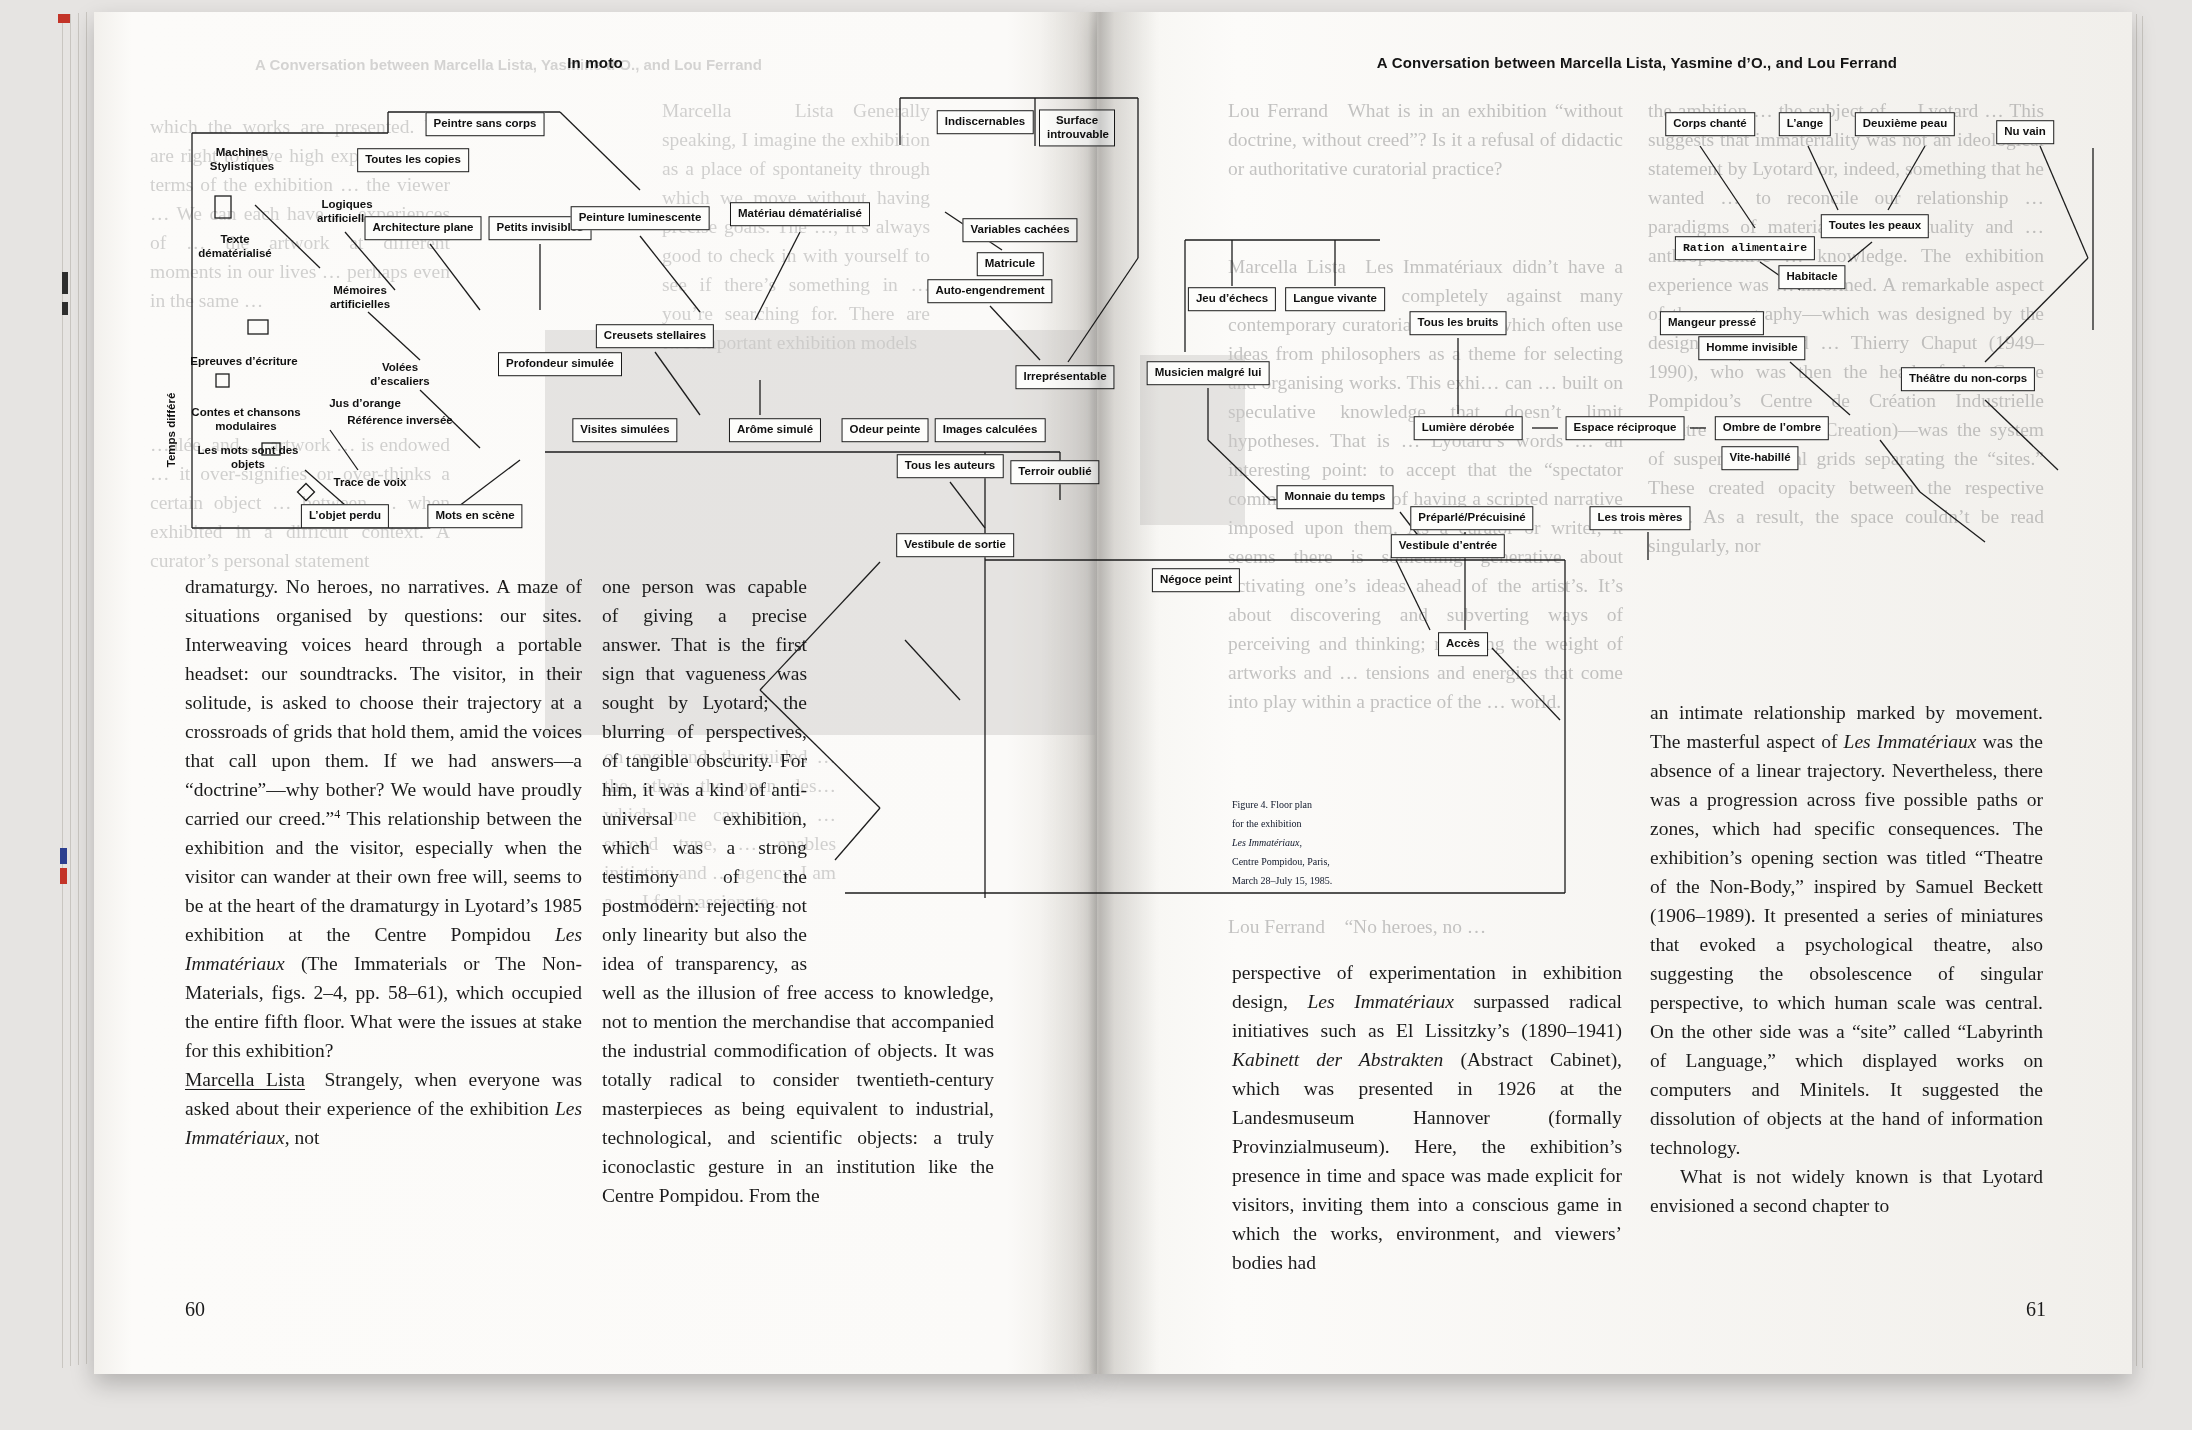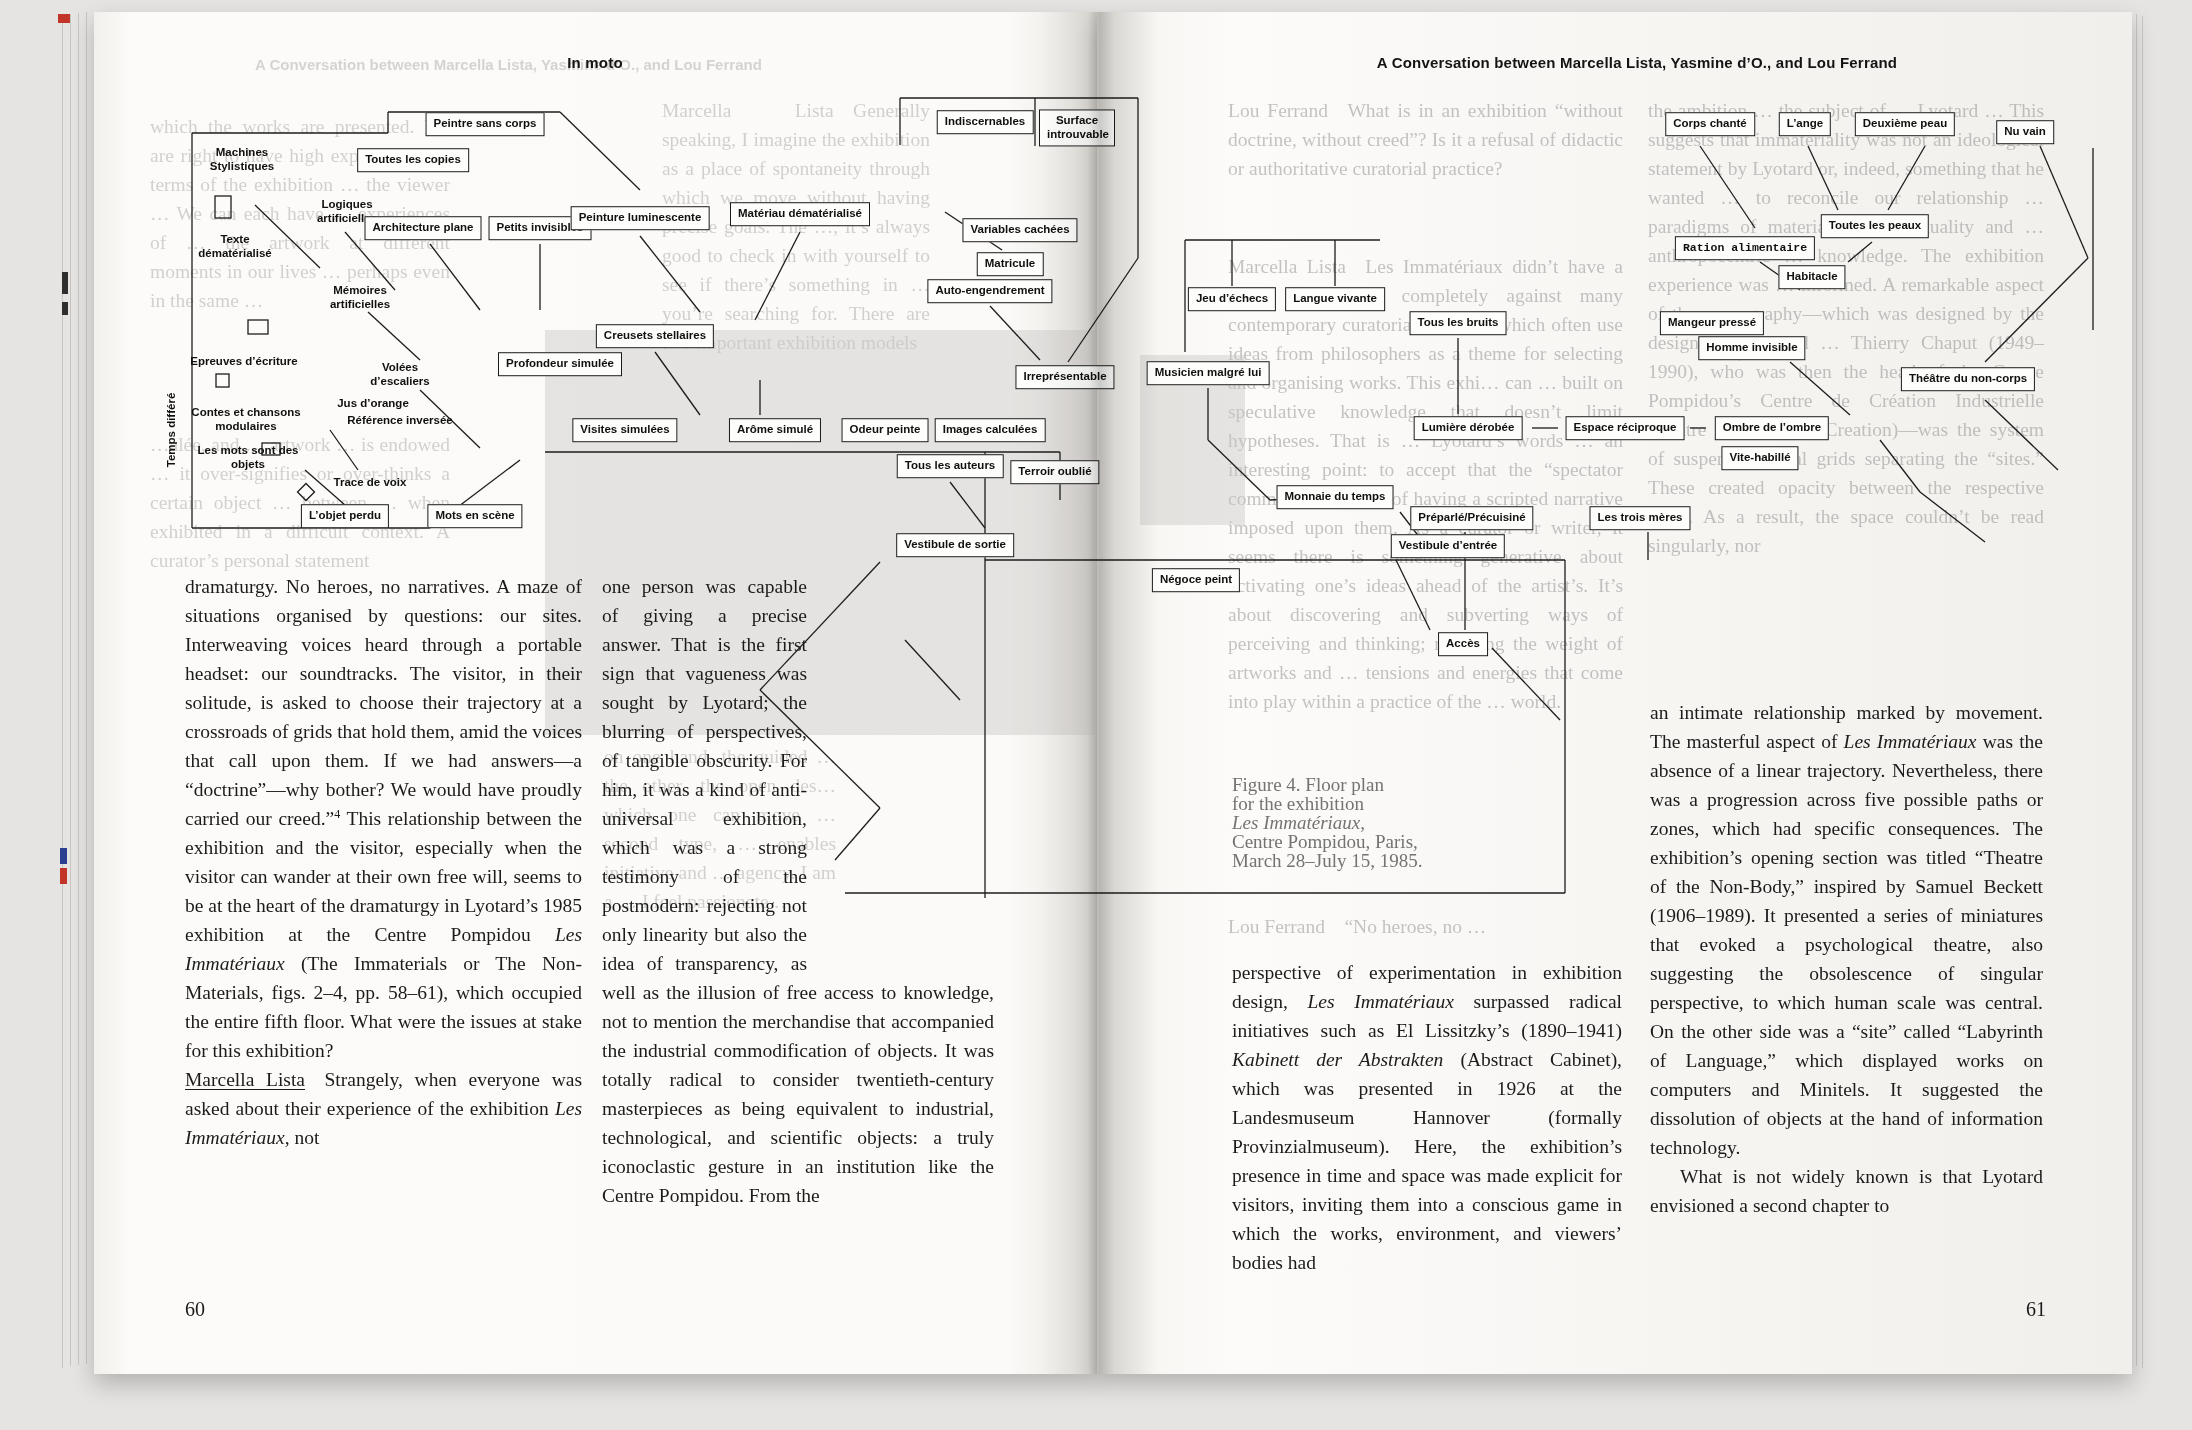--- a/index.html
+++ b/index.html
@@ -62,22 +62,22 @@
   .plan-label {
     position:absolute; transform:translate(-50%,-50%);
     font-family:"Liberation Sans", sans-serif; font-size:11.5px; font-weight:700;
     line-height:1.18; color:#101010; white-space:nowrap; text-align:center;
   }
   .plan-label.boxed { background:#fdfdfb; border:1.2px solid #1a1a1a; padding:4px 7px; }
   .plan-label.wrapped { white-space:normal; }
   .plan-label.vert { transform:translate(-50%,-50%) rotate(-90deg); }
 
   .caption {
-    position:absolute; left:1232px; top:775px; width:220px; z-index:6;
-    font-size:19px; line-height:19px; color:#737373;
+    position:absolute; left:1232px; top:795px; width:220px; z-index:6;
+    font-size:10px; line-height:19px; color:#0f172a;
   }
 
   .col { position:absolute; z-index:7; font-size:19.5px; line-height:29px; text-align:justify; }
   .col p + p { margin-top:0; }
   .col .u { text-decoration:underline; text-underline-offset:3px; }
   .col1 { left:185px; top:572px; width:397px; }
   .col2 { left:602px; top:572px; width:392px; }
   .col3 { left:1232px; top:958px; width:390px; }
   .col4 { left:1650px; top:698px; width:393px; }
   .col .indent { text-indent:30px; }
@@ -209,21 +209,21 @@
       <div class="plan-label boxed" style="left: 985px; top: 122px;">Indiscernables</div>
       <div class="plan-label boxed wrapped" style="left: 1077px; top: 128px; width: 76px;">Surface introuvable</div>
       <div class="plan-label boxed" style="left: 1020px; top: 230px;">Variables cachées</div>
       <div class="plan-label boxed" style="left: 1010px; top: 264px;">Matricule</div>
       <div class="plan-label boxed" style="left: 990px; top: 291px;">Auto-engendrement</div>
       <div class="plan-label wrapped" style="left: 360px; top: 298px; width: 86px;">Mémoires artificielles</div>
       <div class="plan-label boxed" style="left: 655px; top: 336px;">Creusets stellaires</div>
       <div class="plan-label" style="left: 244px; top: 362px;">Epreuves d’écriture</div>
       <div class="plan-label wrapped" style="left: 400px; top: 375px; width: 76px;">Volées d’escaliers</div>
       <div class="plan-label boxed" style="left: 560px; top: 364px;">Profondeur simulée</div>
-      <div class="plan-label" style="left: 365px; top: 404px; margin-left: 8px;">Jus d’orange</div>
+      <div class="plan-label" style="left: 365px; top: 404px;">Jus d’orange</div>
       <div class="plan-label" style="left: 400px; top: 421px;">Référence inversée</div>
       <div class="plan-label wrapped" style="left: 246px; top: 420px; width: 120px;">Contes et chansons modulaires</div>
       <div class="plan-label boxed" style="left: 625px; top: 430px;">Visites simulées</div>
       <div class="plan-label boxed" style="left: 775px; top: 430px;">Arôme simulé</div>
       <div class="plan-label boxed" style="left: 885px; top: 430px;">Odeur peinte</div>
       <div class="plan-label boxed" style="left: 990px; top: 430px;">Images calculées</div>
       <div class="plan-label wrapped" style="left: 248px; top: 458px; width: 110px;">Les mots sont des objets</div>
       <div class="plan-label boxed" style="left: 950px; top: 466px;">Tous les auteurs</div>
       <div class="plan-label boxed" style="left: 1055px; top: 472px;">Terroir oublié</div>
       <div class="plan-label" style="left: 370px; top: 483px;">Trace de voix</div>

